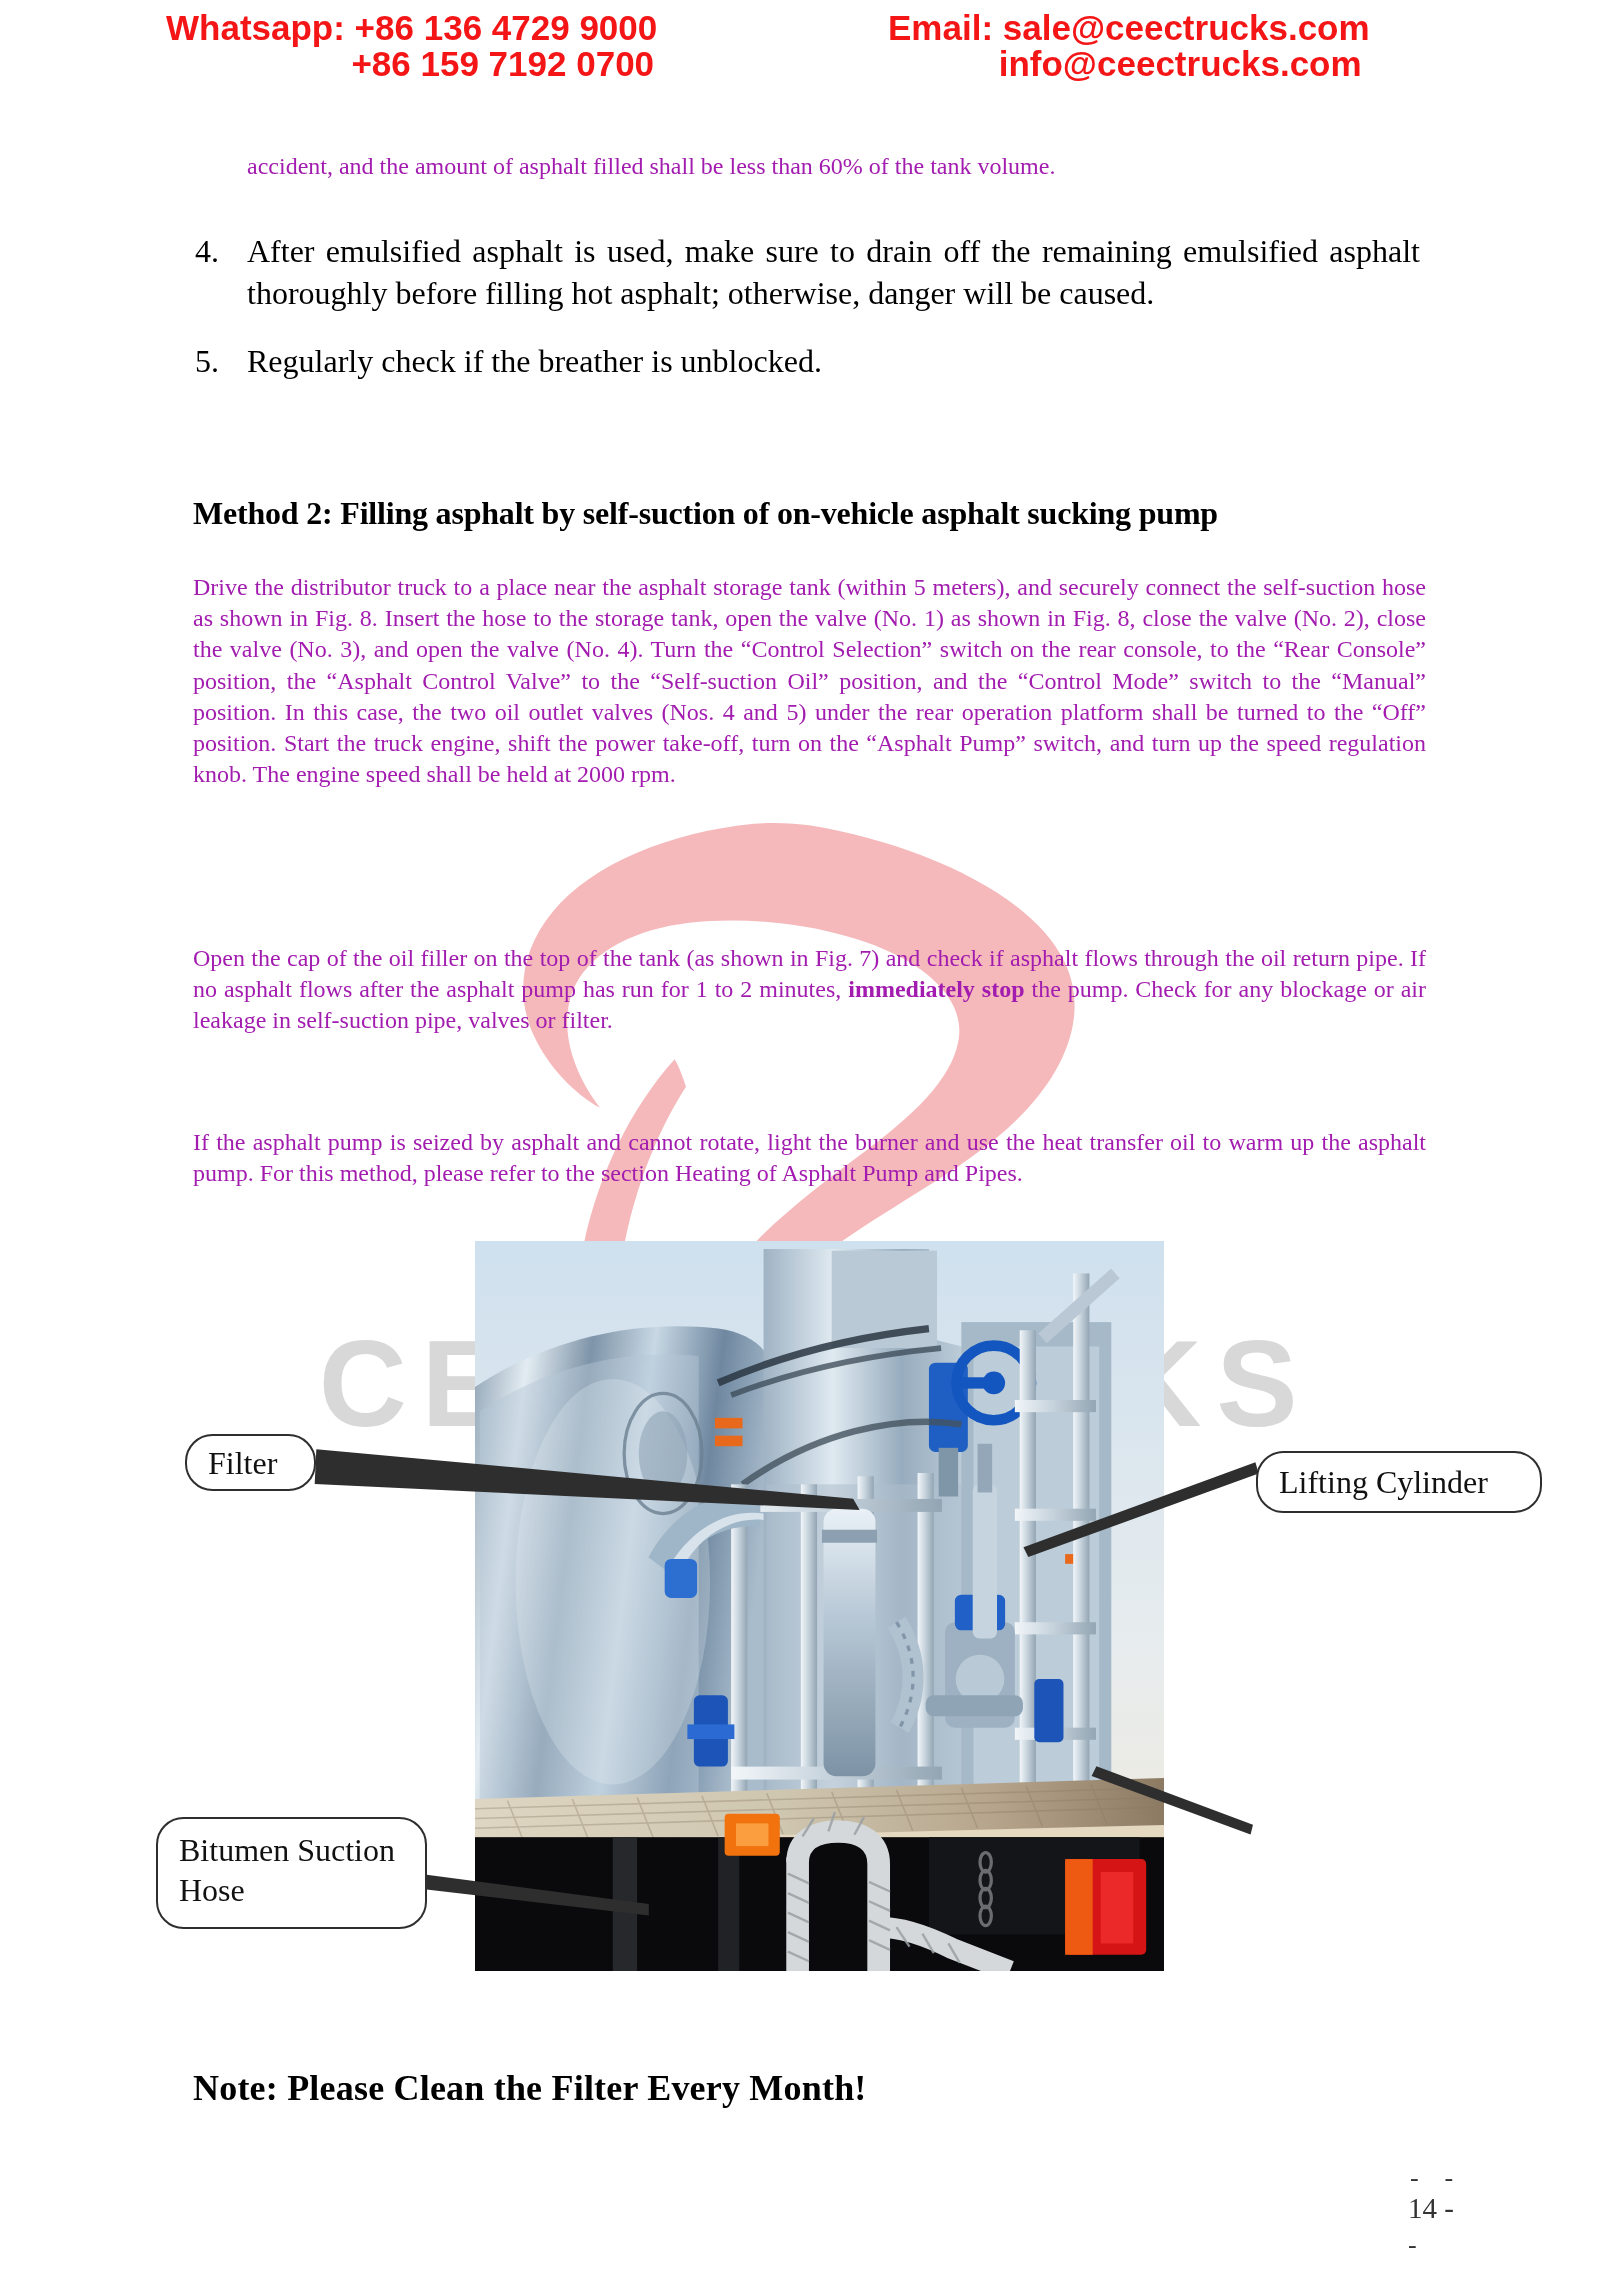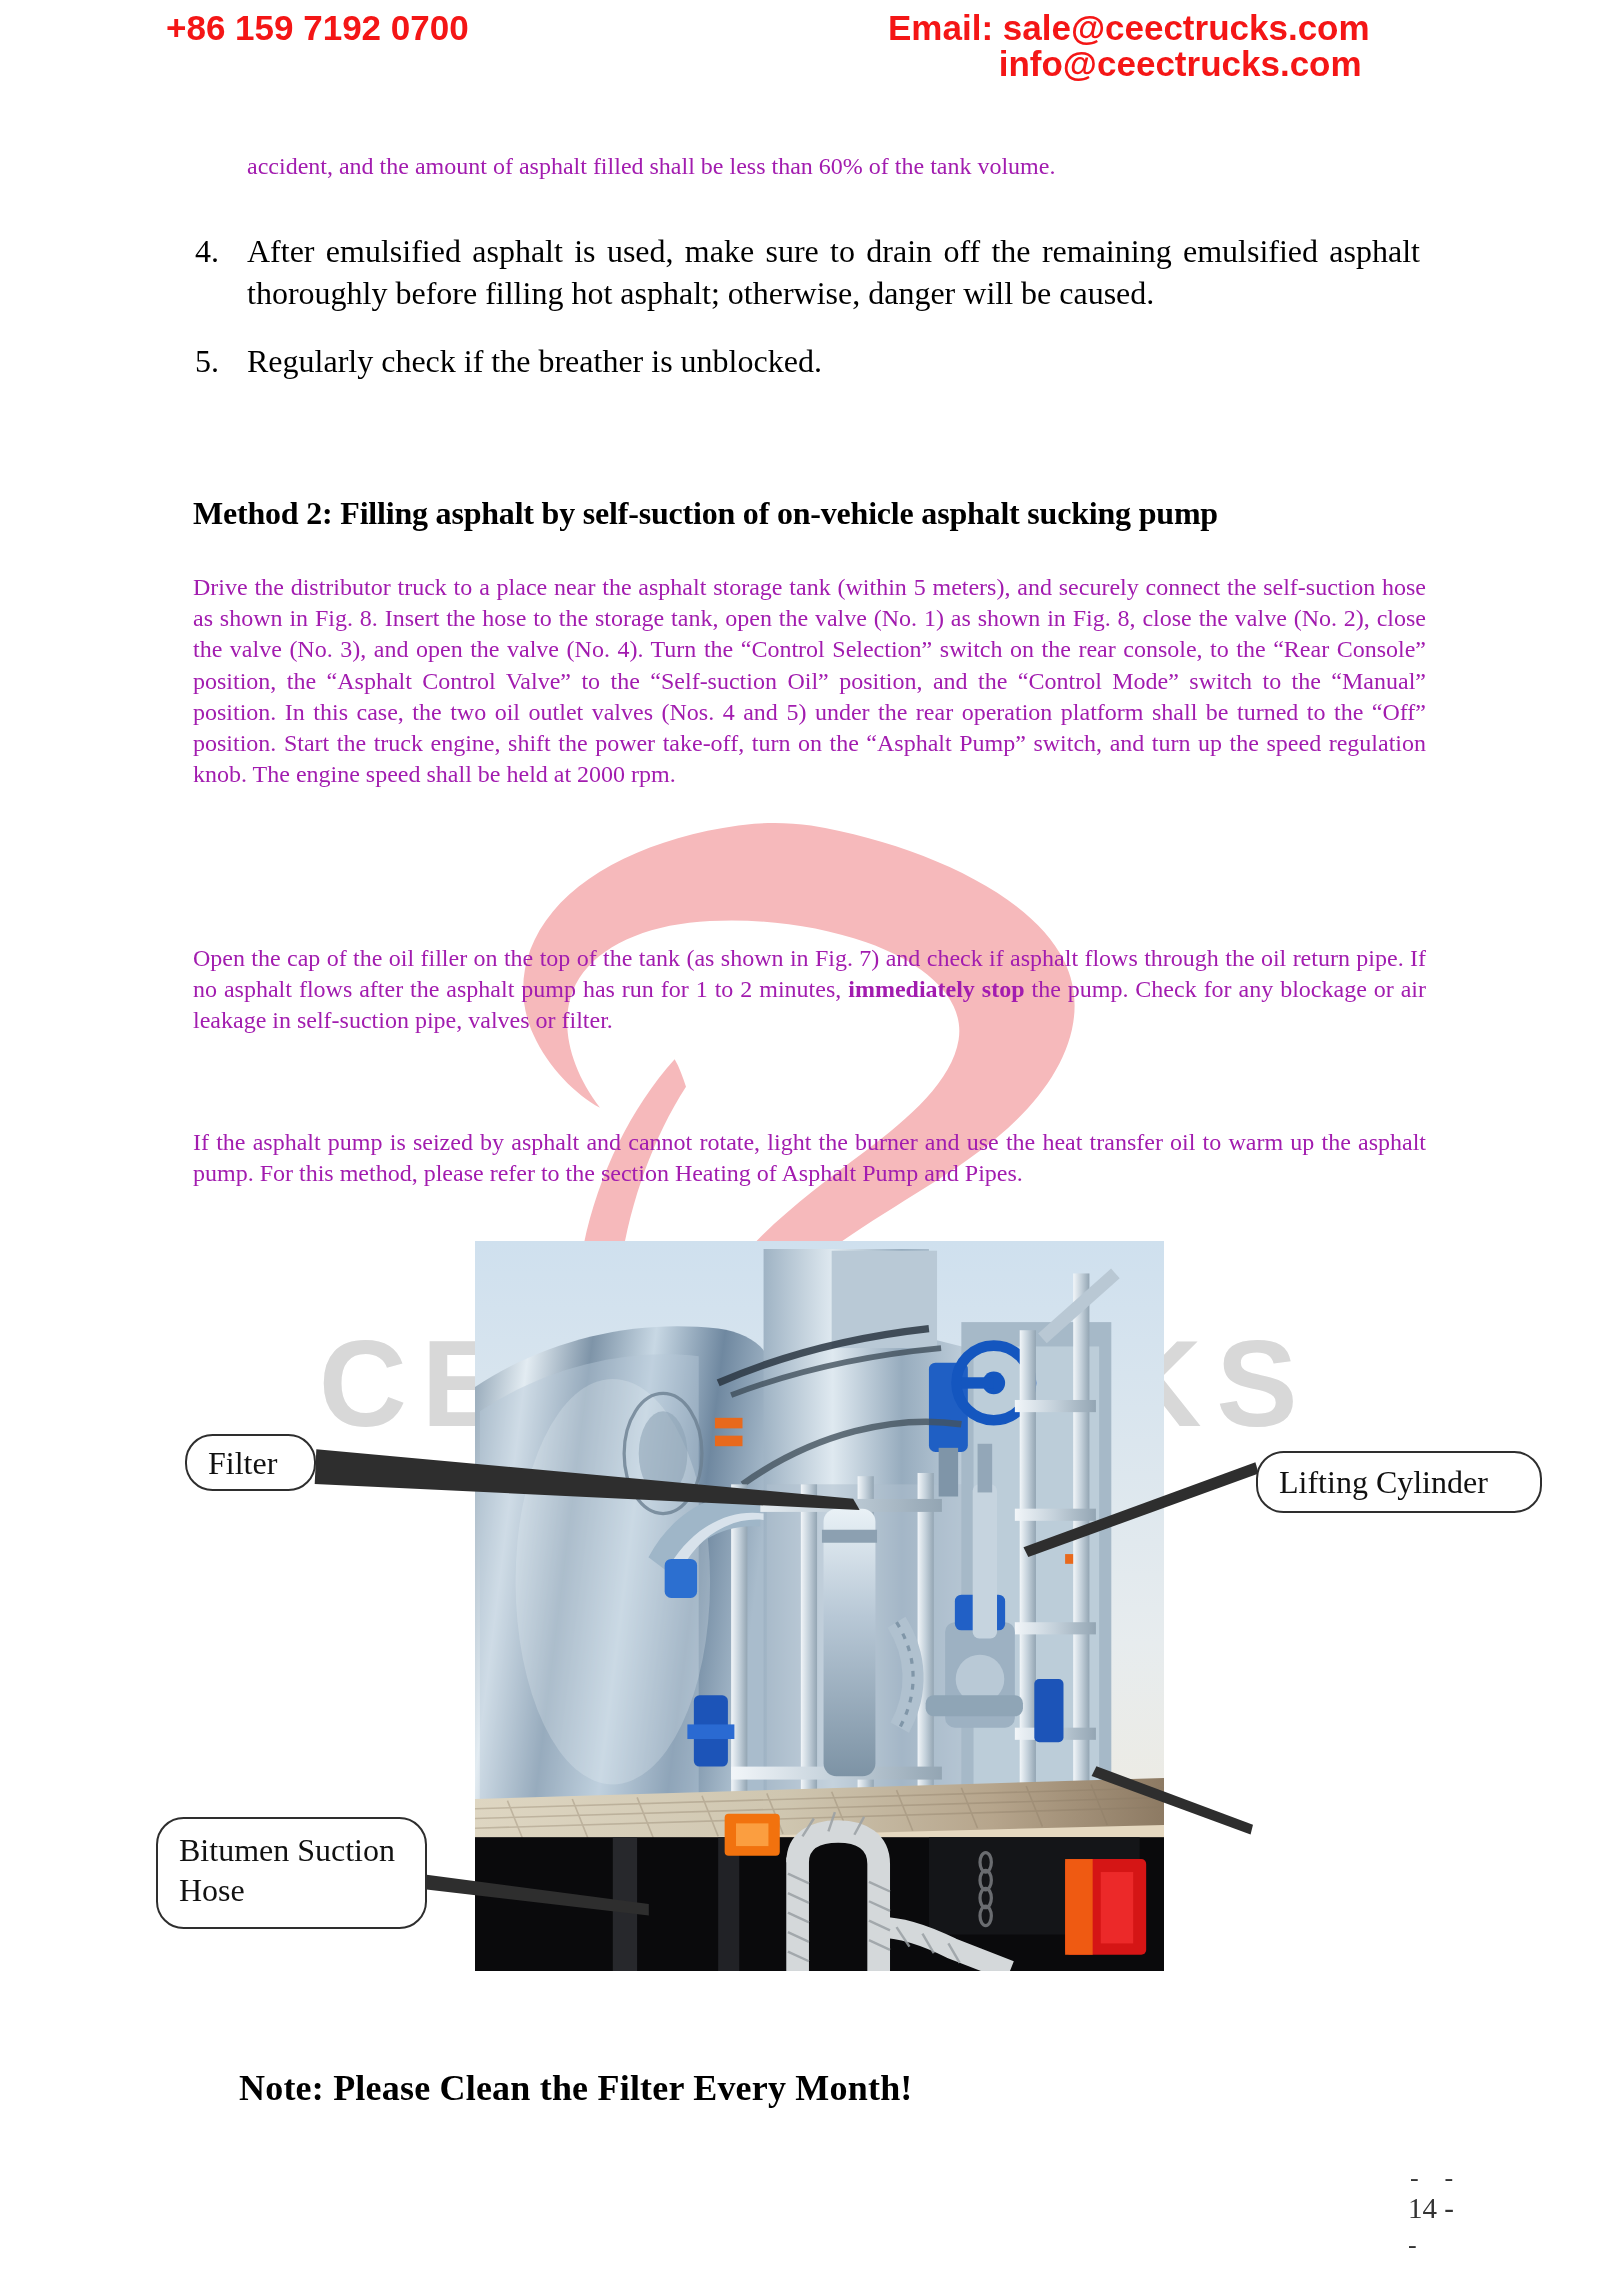--- a/index.html
+++ b/index.html
@@ -168,20 +168,21 @@
     z-index: 15;
   }
 </style>
 </head>
 <body>
 
 <div id="page">
 
   <div class="header">
     <div class="hdr-col hdr-whatsapp">
+      <span>Whatsapp: +86 136 4729 9000</span>
       <span class="hdr-line2">+86 159 7192 0700</span>
     </div>
     <div class="hdr-col hdr-email">
       <span>Email: sale@ceectrucks.com</span>
       <span class="hdr-line2">info@ceectrucks.com</span>
     </div>
   </div>
 
   <svg class="wm-swoosh" viewBox="0 0 780 790">
     <path d="M430 8 C560 30 700 90 742 175 C778 248 735 330 660 392
@@ -216,21 +217,21 @@
     <div class="heading-bold" style="left:193px; top:493px; width:1241px;">Method 2: Filling asphalt by self-suction of on-vehicle asphalt sucking pump</div>
 
     <div class="para" style="left:193px; top:572px; width:1233px;">Drive the distributor truck to a place near the asphalt storage tank (within 5 meters), and securely connect the self-suction hose as shown in Fig. 8. Insert the hose to the storage tank, open the valve (No. 1) as shown in Fig. 8, close the valve (No. 2), close the valve (No. 3), and open the valve (No. 4). Turn the “Control Selection” switch on the rear console, to the “Rear Console” position, the “Asphalt Control Valve” to the “Self-suction Oil” position, and the “Control Mode” switch to the “Manual” position. In this case, the two oil outlet valves (Nos. 4 and 5) under the rear operation platform shall be turned to the “Off” position. Start the truck engine, shift the power take-off, turn on the “Asphalt Pump” switch, and turn up the speed regulation knob. The engine speed shall be held at 2000 rpm.</div>
 
     <div class="para" style="left:193px; top:943px; width:1233px;">
       <span>Open the cap of the oil filler on the top of the tank (as shown in Fig. 7) and check if asphalt flows through the oil return pipe. If no asphalt flows after the asphalt pump has run for 1 to 2 minutes, </span><b class="inline-strong">immediately stop</b><span> the pump. Check for any blockage or air leakage in self-suction pipe, valves or filter.</span>
     </div>
 
     <div class="para" style="left:193px; top:1127px; width:1233px;">If the asphalt pump is seized by asphalt and cannot rotate, light the burner and use the heat transfer oil to warm up the asphalt pump. For this method, please refer to the section Heating of Asphalt Pump and Pipes.</div>
 
-    <div class="note-line" style="left:193px; top:2067px;margin-left:46px;">Note: Please Clean the Filter Every Month!</div>
+    <div class="note-line" style="left:193px; top:2067px;">Note: Please Clean the Filter Every Month!</div>
   </div>
 
   <div class="figure">
     <svg class="photo-svg" viewBox="0 0 850 900" preserveAspectRatio="none">
       <defs>
         <linearGradient id="skyG" x1="0" y1="0" x2="0" y2="1">
           <stop offset="0%" stop-color="#cfe0ee"></stop>
           <stop offset="55%" stop-color="#e7ecee"></stop>
           <stop offset="100%" stop-color="#f3ead9"></stop>
         </linearGradient>

